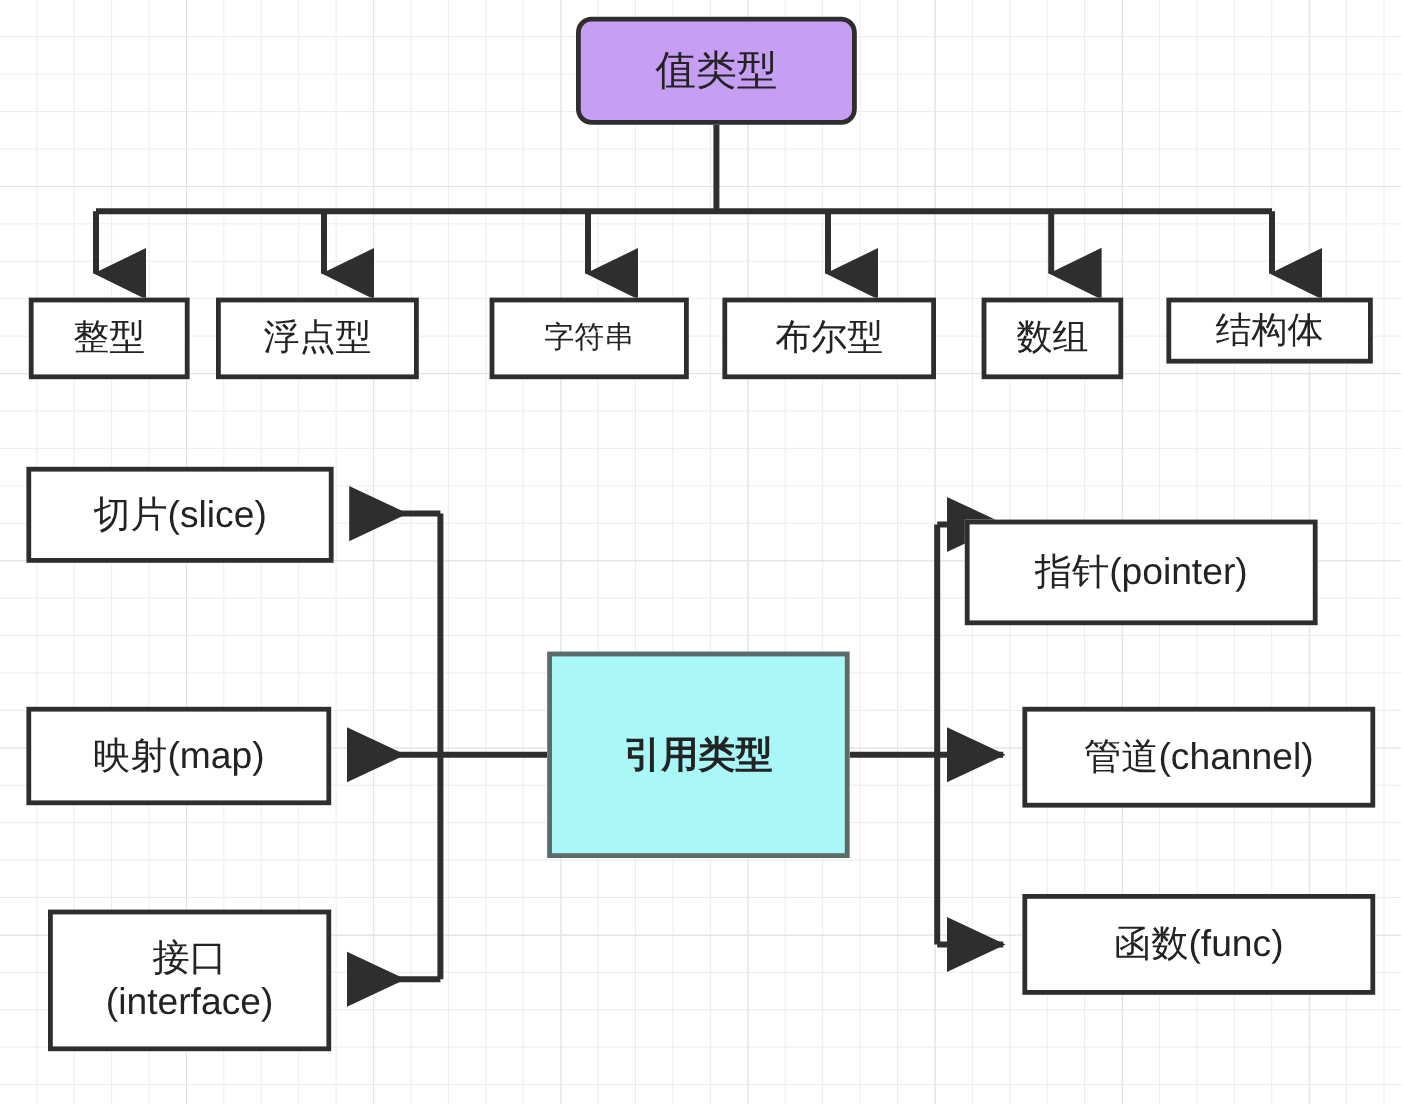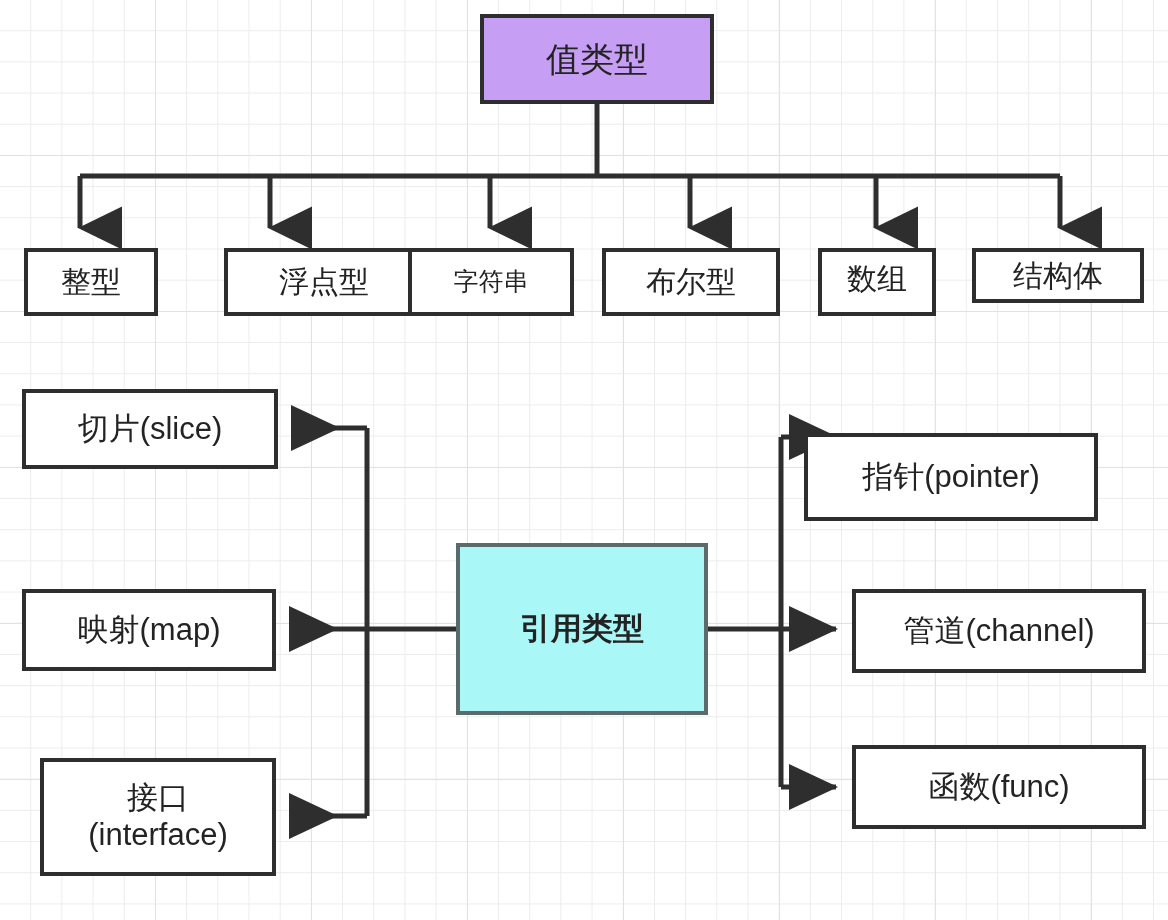--- a/index.html
+++ b/index.html
@@ -50,20 +50,21 @@
     text-align: center;
     line-height: 1.18;
     color: #232323;
     background: #ffffff;
     border: 4px solid #2e2e2e;
     white-space: pre-line;
   }
   .node.root {
     background: #c69ff5;
     border-color: #2e2e2e;
+    border-radius: 13px;
   }
   .node.ref {
     background: #aaf7f7;
     border-color: #5b6a6a;
     font-weight: bold;
   }
 </style>
 </head>
 <body>
 
@@ -105,27 +106,27 @@
       <path d="M781,437 L836,437" marker-end="url(#arrow-right)"></path>
       <path d="M708,629 L836,629" marker-end="url(#arrow-right)"></path>
       <path d="M781,787 L836,787" marker-end="url(#arrow-right)"></path>
     </g>
   </svg>
 
   <div class="node root" style="left:480px; top:14px; width:234px; height:90px; font-size:34px;">值类型</div>
 
   <div class="node" style="left:24px; top:248px; width:134px; height:68px; font-size:30px;">整型</div>
 
-  <div class="node" style="left:180px; top:248px; width:200px; height:68px; font-size:30px;margin-left:44px;">浮点型</div>
+  <div class="node" style="left:180px; top:248px; width:169px; height:68px; font-size:30px;">浮点型</div>
 
   <div class="node" style="left:408px; top:248px; width:166px; height:68px; font-size:25px;">字符串</div>
 
   <div class="node" style="left:602px; top:248px; width:178px; height:68px; font-size:30px;">布尔型</div>
 
-  <div class="node" style="left:818px; top:248px; width:118px; height:68px; font-size:30px;font-family:Liberation Mono, monospace;">数组</div>
+  <div class="node" style="left:818px; top:248px; width:118px; height:68px; font-size:30px;">数组</div>
 
   <div class="node" style="left:972px; top:248px; width:172px; height:55px; font-size:30px;">结构体</div>
 
   <div class="node" style="left:22px; top:389px; width:256px; height:80px; font-size:31px;text-align:right;">切片(slice)</div>
 
   <div class="node" style="left:22px; top:589px; width:254px; height:82px; font-size:31px;">映射(map)</div>
 
   <div class="node" style="left:40px; top:758px; width:236px; height:118px; font-size:31px;">接口
 (interface)</div>
 

